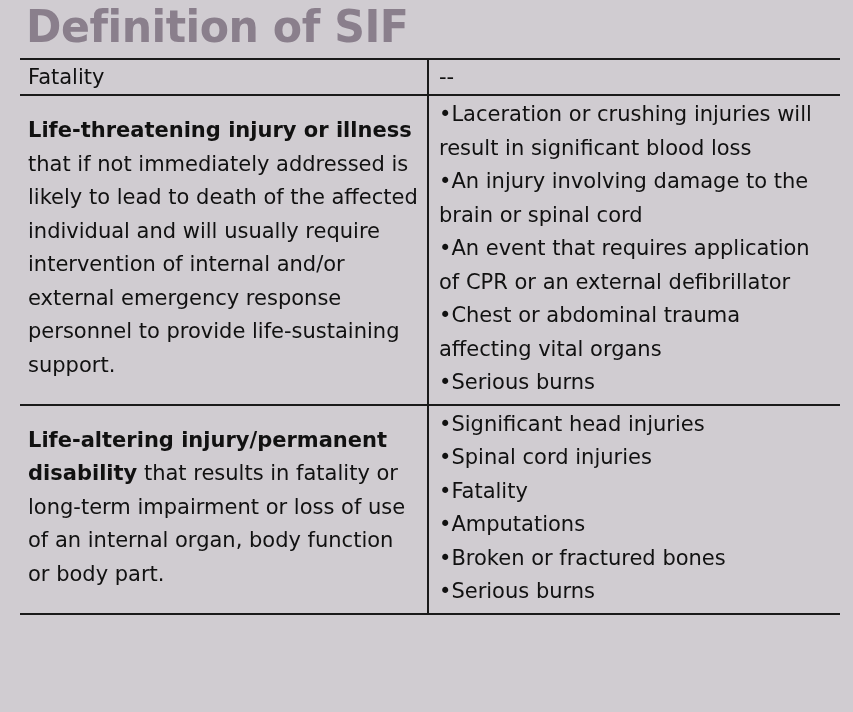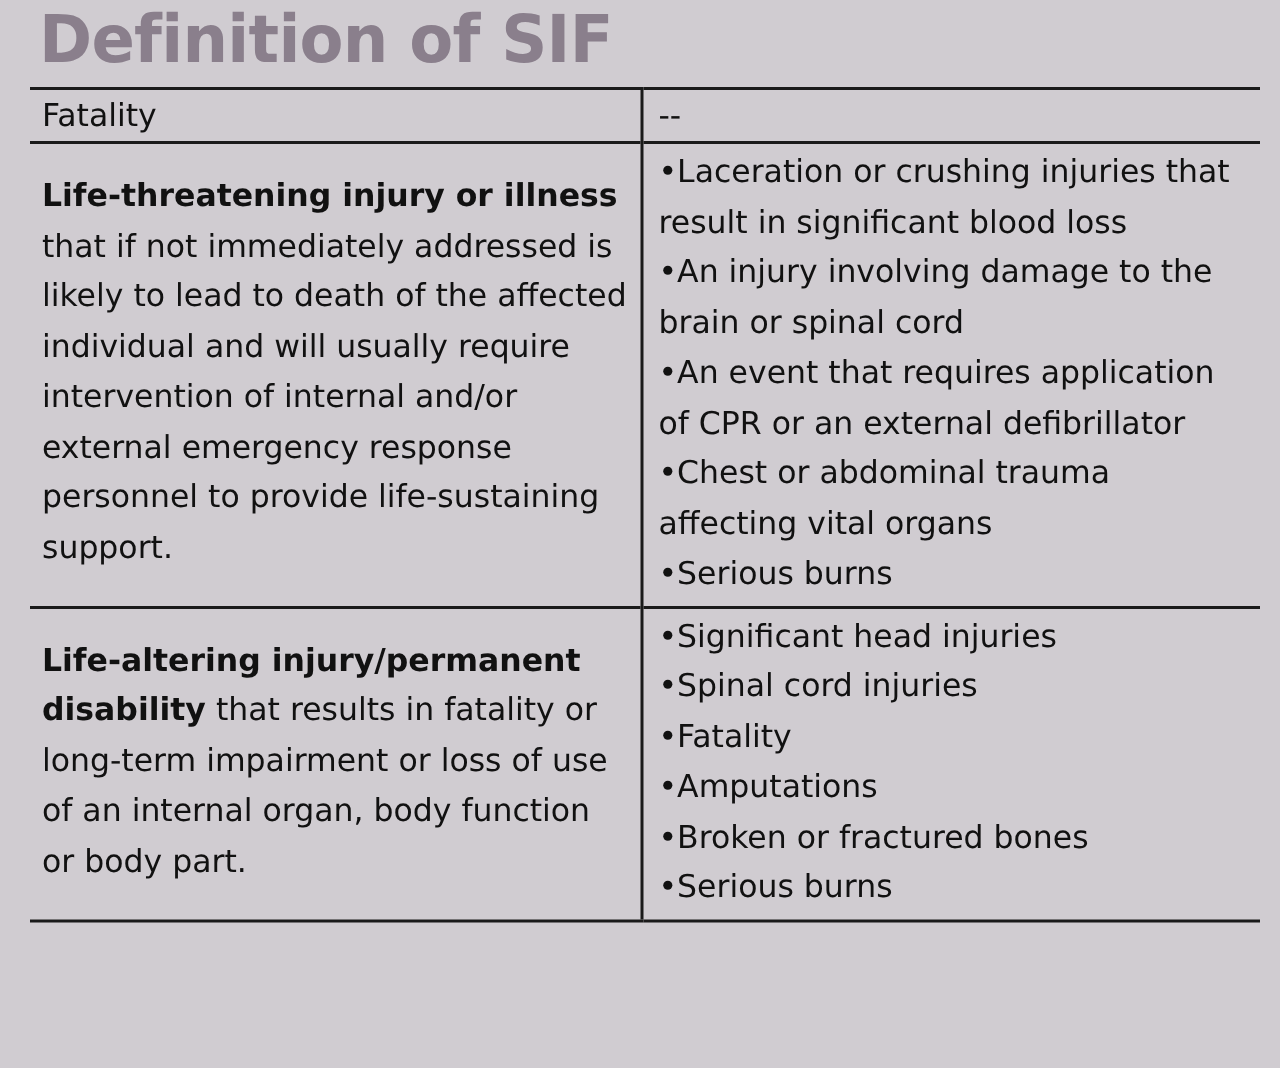--- a/index.html
+++ b/index.html
@@ -145,21 +145,21 @@
 
       <tr class="row-lti">
         <td class="col-left">
           <div class="cell-inner">
             <div class="body-text"><b>Life-threatening injury or illness</b><span> that if not immediately addressed is likely to lead to death of the affected individual and will usually require intervention of internal and/or external emergency response personnel to provide life-sustaining support.</span></div>
           </div>
         </td>
         <td class="col-right">
           <div class="cell-inner">
             <ul class="bullets body-text">
-              <li><span class="bullet-dot">•</span><span>Laceration or crushing injuries that result in significant blood loss</span></li>
+              <li><span class="bullet-dot">•</span><span>Laceration or crushing injuries will result in significant blood loss</span></li>
               <li><span class="bullet-dot">•</span><span>An injury involving damage to the brain or spinal cord</span></li>
               <li><span class="bullet-dot">•</span><span>An event that requires application of CPR or an external defibrillator</span></li>
               <li><span class="bullet-dot">•</span><span>Chest or abdominal trauma affecting vital organs</span></li>
               <li><span class="bullet-dot">•</span><span>Serious burns</span></li>
             </ul>
           </div>
         </td>
       </tr>
 
       <tr class="row-lta">

